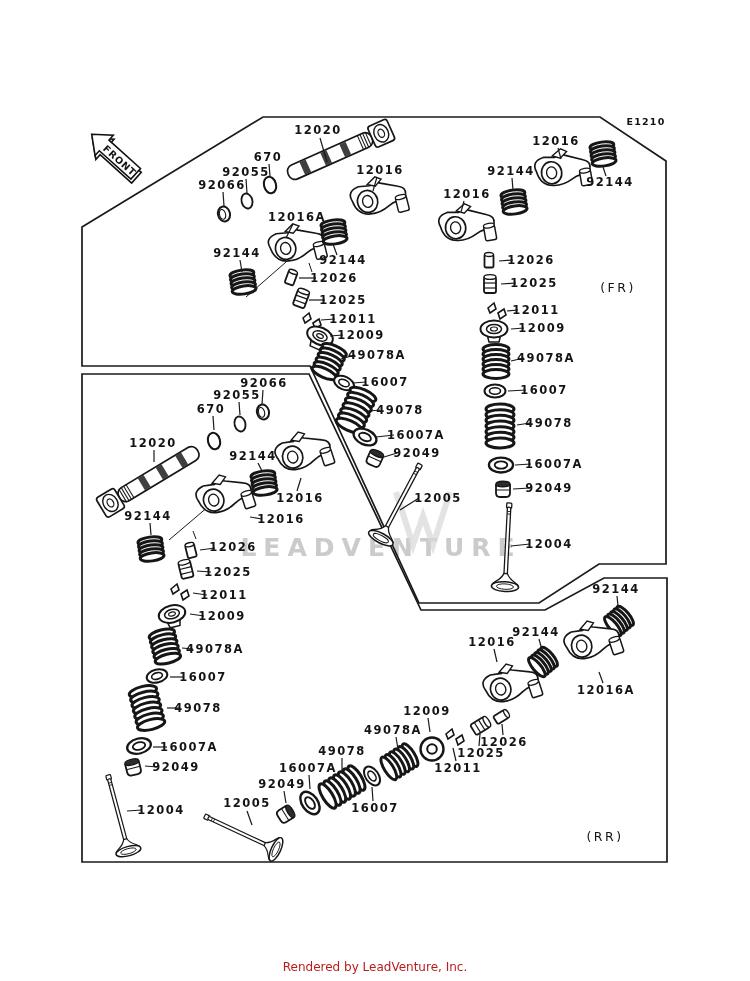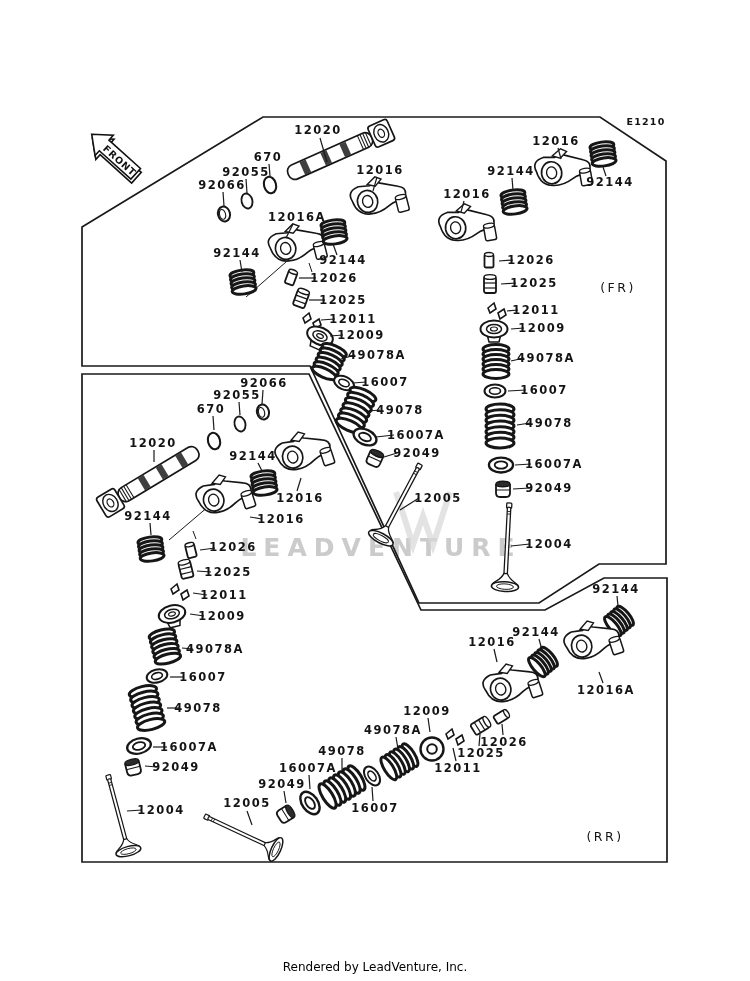--- a/index.html
+++ b/index.html
@@ -16,21 +16,21 @@
   .code{font:bold 9.5px "DejaVu Sans",sans-serif;letter-spacing:1.2px;fill:#141414;
         text-anchor:middle;dominant-baseline:central;}
   .wm{font:bold 25px "DejaVu Sans",sans-serif;letter-spacing:7px;fill:#cbcbcb;
       text-anchor:middle;}
   .wmlogo{fill:none;stroke:#d7d7d7;stroke-width:6;opacity:.7;}
   .arrowback,.arrowfront{fill:#fff;stroke:#111;stroke-width:2;}
   .arrowtext{font:bold 12px "DejaVu Sans",sans-serif;letter-spacing:1px;fill:#111;
              text-anchor:middle;dominant-baseline:central;}
   .sym{stroke:#161616;fill:#fff;}
   #footer{position:absolute;left:0;right:0;top:960px;text-align:center;
-          font:12px "DejaVu Sans",sans-serif;color:#000000;}
+          font:12px "DejaVu Sans",sans-serif;color:#b91c1c;}
 </style>
 </head>
 <body>
 
 <div id="stage">
   <svg id="diagram" width="750" height="981" viewBox="0 0 750 981">
     <defs>
       <g id="sym-spring-s">
         <ellipse class="sym" cx="0" cy="-8" rx="12" ry="4" fill="none" stroke-width="3"></ellipse>
         <ellipse class="sym" cx="0" cy="-4" rx="12" ry="4" fill="none" stroke-width="3"></ellipse>

